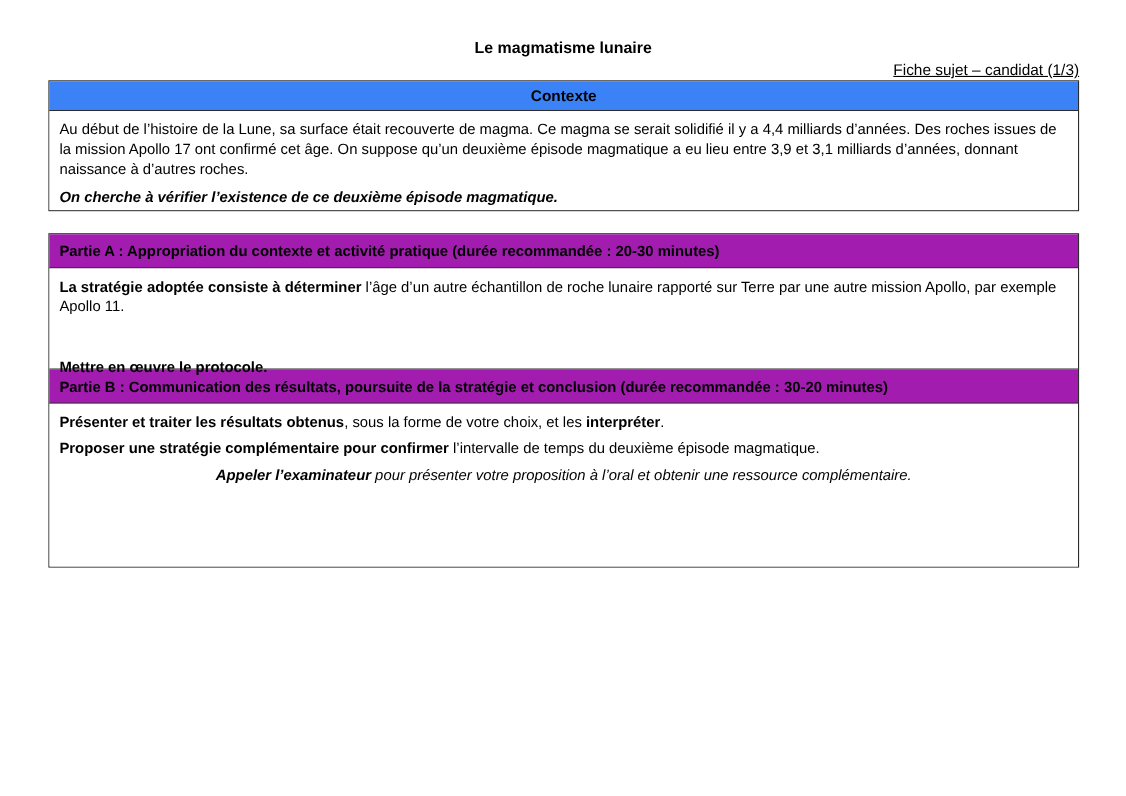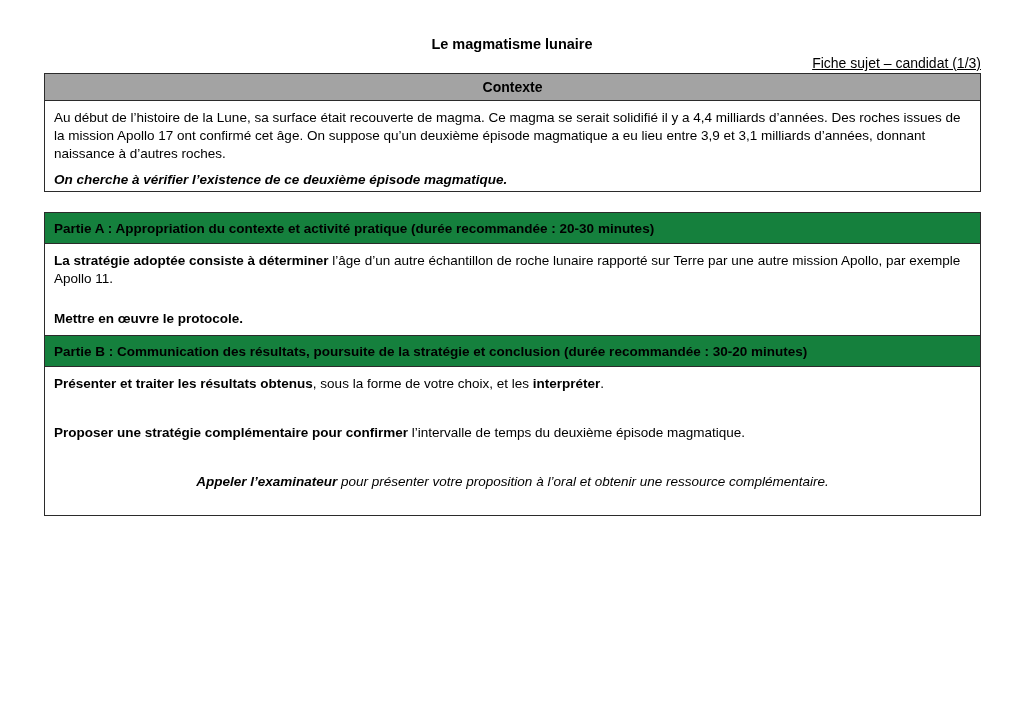--- a/index.html
+++ b/index.html
@@ -34,52 +34,52 @@
     left: 44px;
     width: 937px;
     border: 1px solid #2b2b2b;
     background: #ffffff;
   }
   #context-table { top: 73px; }
   #consignes-table { top: 212px; }
   .tbl-header {
     height: 27px;
     line-height: 27px;
-    background: #a3a3a3;
+    background: #3b82f6;
     border-bottom: 1px solid #2b2b2b;
     text-align: center;
     font-weight: bold;
     font-size: 14px;
   }
   .section-row {
     height: 31px;
     display: flex;
     align-items: center;
     padding: 0 9px;
-    background: #15803d;
+    background: #a21caf;
     border-bottom: 1px solid #2b2b2b;
     font-weight: bold;
     font-size: 13.5px;
   }
   .body-cell {
     background: #ffffff;
     font-size: 13.5px;
     line-height: 18px;
     padding: 8px 9px;
   }
   #context-body { height: 90px; }
   #partie-a-body { height: 92px; border-bottom: 1px solid #2b2b2b; }
   #partie-b-body { height: 148px; }
   .bold { font-weight: bold; }
   .italic { font-style: italic; }
   .center { text-align: center; }
   .mt8  { margin-top: 8px; font-style: italic; }
   .mt16 { margin-top: 16px; }
-  .mt19 { margin-top: 31px; }
-  .mt26 { margin-top: 22px; }
+  .mt19 { margin-top: 6px; }
+  .mt26 { margin-top: 37px; }
   .footer-code {
     position: absolute;
     top: 684px;
     right: 93px;
     font-weight: bold;
     font-size: 13.5px;
   }
 </style>
 </head>
 <body>

